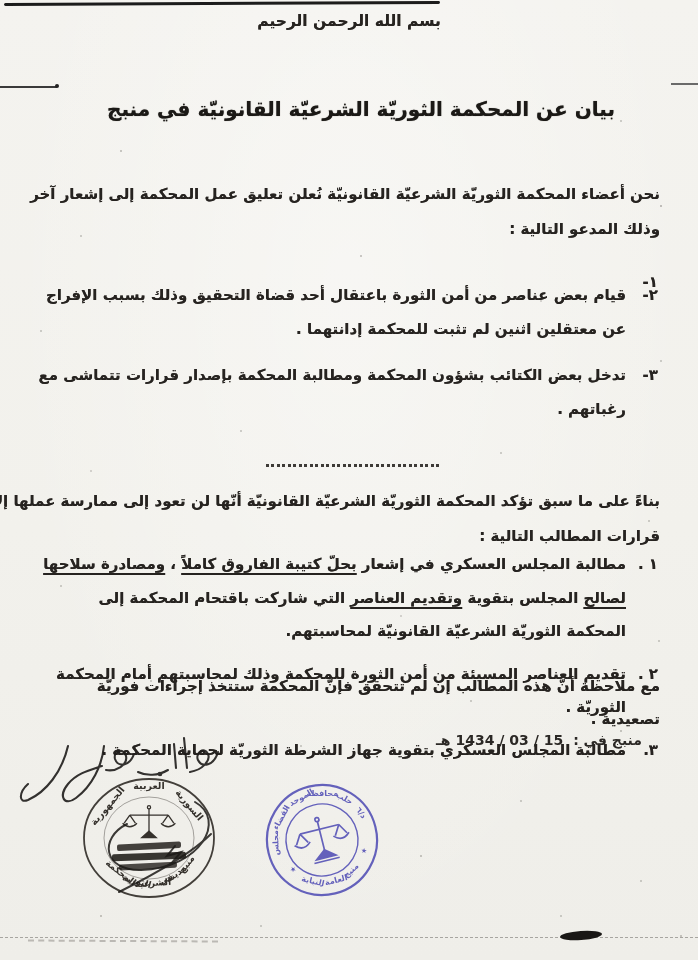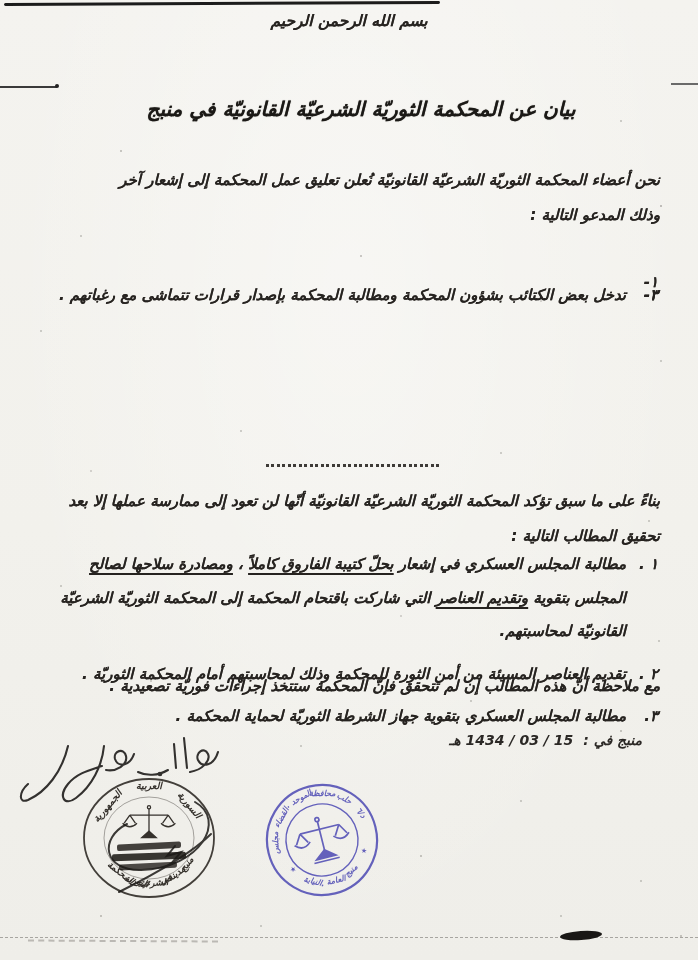--- a/index.html
+++ b/index.html
@@ -7,21 +7,20 @@
     position:relative;
     width:698px;height:960px;
     margin:0 auto;
     background:
       radial-gradient(ellipse at 50% 30%, rgba(255,255,255,.35), rgba(0,0,0,0) 70%),
       linear-gradient(180deg,#f4f3ef 0%,#f2f1ec 55%,#efeee9 100%);
     overflow:hidden;
     font-family:"DejaVu Sans", sans-serif;
     color:#262320;
     direction:rtl;
-    font-style:italic;
   }
   
   .scanline-top{position:absolute;top:2px;left:4px;width:436px;height:3px;background:#1c1c1c;transform:rotate(-.25deg);border-radius:2px;}
   .edge-line-left{position:absolute;top:86px;left:0;width:57px;height:2px;background:#3a3a3a;}
   .edge-dot{position:absolute;top:84px;left:55px;width:4px;height:4px;background:#222;border-radius:50%;}
   .edge-line-right{position:absolute;top:83px;right:0;width:27px;height:2px;background:#6a6a6a;}
   .bottom-dashes{position:absolute;top:937px;left:0;width:698px;border-top:1px dashed rgba(95,92,88,.5);}
   .bottom-dashes2{position:absolute;top:940px;left:28px;width:190px;border-top:2px dashed rgba(110,106,100,.4);transform:rotate(.3deg);}
   .ink-blob{position:absolute;top:931px;left:560px;width:42px;height:9px;background:#191715;border-radius:50%;transform:rotate(-4deg);}
   .speckles{position:absolute;top:0;left:0;width:2px;height:2px;border-radius:50%;
@@ -37,21 +36,21 @@
       470px 700px 0 rgba(70,65,60,.3), 620px 730px 0 rgba(70,65,60,.35),
       300px 745px 0 rgba(70,65,60,.3), 520px 800px 0 rgba(70,65,60,.3),
       420px 855px 0 rgba(70,65,60,.35), 640px 880px 0 rgba(70,65,60,.3),
       100px 915px 0 rgba(70,65,60,.35), 260px 925px 0 rgba(70,65,60,.3),
       560px 915px 0 rgba(70,65,60,.3), 680px 935px 0 rgba(70,65,60,.35);}
   
   .ink{ text-shadow:0 0 .4px rgba(38,33,28,.7); }
   .bismillah{position:absolute;top:12px;left:0;width:100%;text-align:center;font-size:15.5px;font-weight:700;}
   .title{position:absolute;top:85px;left:0;width:100%;text-align:center;font-size:20px;font-weight:700;color:#1b1916;margin:12px;text-shadow:0 0 .7px rgba(25,22,18,.8);}
   .col{position:absolute;right:38px;width:622px;font-weight:700;font-size:15px;}
-  .intro{top:163px;line-height:35px;}
+  .intro{top:177px;line-height:35px;}
   .nowrap{white-space:nowrap;}
   .list{list-style:none;margin:0;padding:0;}
   .reasons{top:266px;line-height:33.5px;}
   .reasons li{position:relative;padding-right:34px;margin-bottom:13px;}
   .demands{top:548px;line-height:33.5px;}
   .demands li{position:relative;padding-right:34px;margin-bottom:9px;}
   .num{position:absolute;right:2px;top:0;}
   .divider{position:absolute;top:464px;left:266px;width:174px;height:3px;
     background:repeating-linear-gradient(90deg,#3e3b37 0 3px,transparent 3px 5.5px);}
   .followup{top:484px;line-height:35px;}
@@ -85,32 +84,33 @@
     <div class="nowrap">نحن أعضاء المحكمة الثوريّة الشرعيّة القانونيّة نُعلن تعليق عمل المحكمة إلى إشعار آخر</div>
     <div>وذلك المدعو التالية :</div>
   </div>
 
   <ol class="col list reasons ink">
     <li>
       <span class="num">١-</span>
     </li>
     <li>
       <span class="num">٢-</span>
+      <span>قيام بعض عناصر من أمن الثورة باعتقال أحد قضاة التحقيق وذلك بسبب الإفراج عن معتقلين اثنين لم تثبت للمحكمة إدانتهما .</span>
     </li>
     <li>
       <span class="num">٣-</span>
       <span>تدخل بعض الكتائب بشؤون المحكمة ومطالبة المحكمة بإصدار قرارات تتماشى مع رغباتهم .</span>
     </li>
   </ol>
 
   <div class="divider"></div>
 
   <div class="col followup ink">
     <div class="nowrap">بناءً على ما سبق تؤكد المحكمة الثوريّة الشرعيّة القانونيّة أنّها لن تعود إلى ممارسة عملها إلا بعد</div>
-    <div>تحقيق المطالب التالية :</div>
+    <div>قرارات المطالب التالية :</div>
   </div>
 
   <ol class="col list demands ink">
     <li>
       <span class="num">١ .</span><span>مطالبة المجلس العسكري في إشعار </span><span class="u">بحلّ كتيبة الفاروق كاملاً</span><span> ، </span><span class="u">ومصادرة سلاحها لصالح</span><span> المجلس بتقوية </span><span class="u">وتقديم العناصر</span><span> التي شاركت باقتحام المحكمة إلى المحكمة الثوريّة الشرعيّة القانونيّة لمحاسبتهم.</span>
     </li>
     <li>
       <span class="num">٢ .</span>
       <span>تقديم العناصر المسيئة من أمن الثورة للمحكمة وذلك لمحاسبتهم أمام المحكمة الثوريّة .</span>
     </li>

